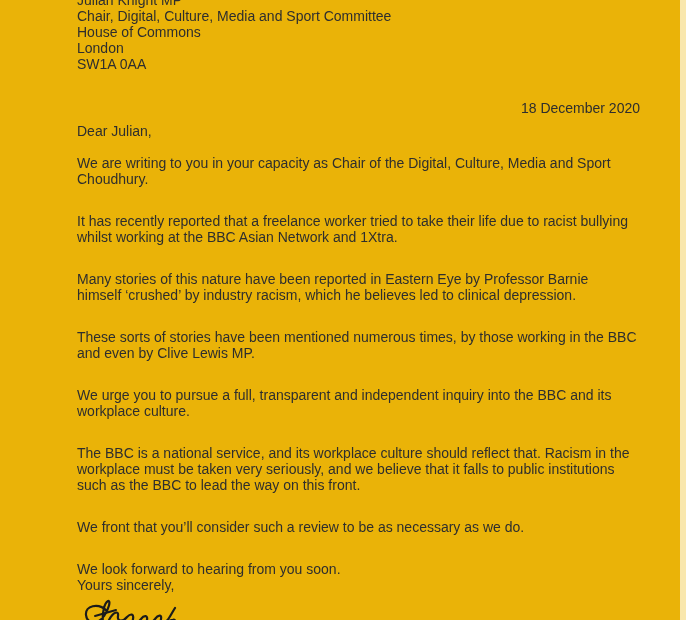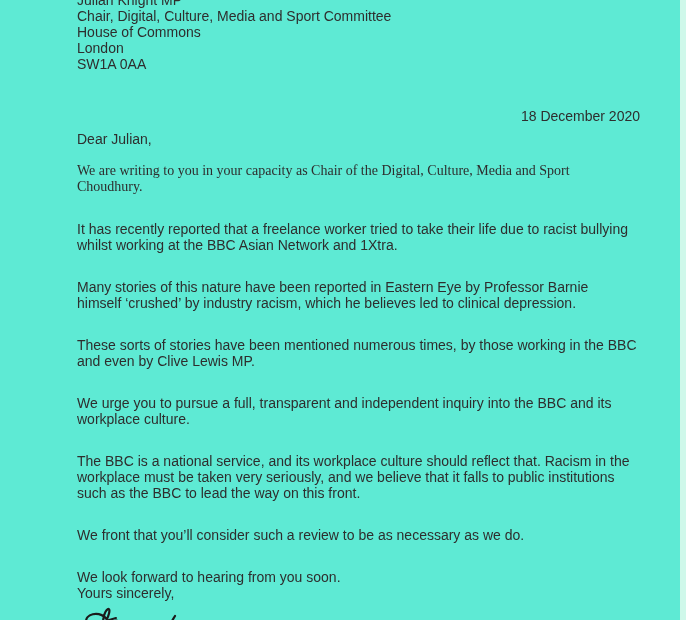--- a/index.html
+++ b/index.html
@@ -10,48 +10,47 @@
     width: 686px;
     height: 620px;
     background: #fdf8e8;
     font-family: "Liberation Sans", sans-serif;
     color: #2e2e2e;
   }
   .page {
     position: relative;
     width: 686px;
     height: 620px;
-    background: #5eead4;
+    background: #eab308;
     overflow: hidden;
   }
   .content {
     padding: 0 46px 0 77px;
     font-size: 14px;
     line-height: 16px;
   }
   .line {
     display: block;
     white-space: nowrap;
   }
   .address {
     margin-top: -8px;
   }
   .date-row {
-    margin-top: 36px;
+    margin-top: 28px;
     text-align: right;
   }
   .salutation {
     margin-top: 7px;
   }
   .para {
     margin-top: 26px;
   }
   .para.first {
     margin-top: 16px;
-    font-family: Liberation Serif, serif;
   }
   .closing {
   }
   .signature {
     margin-top: 2px;
     margin-left: 3px;
     height: 46px;
   }
   .signature svg {
     overflow: visible;

